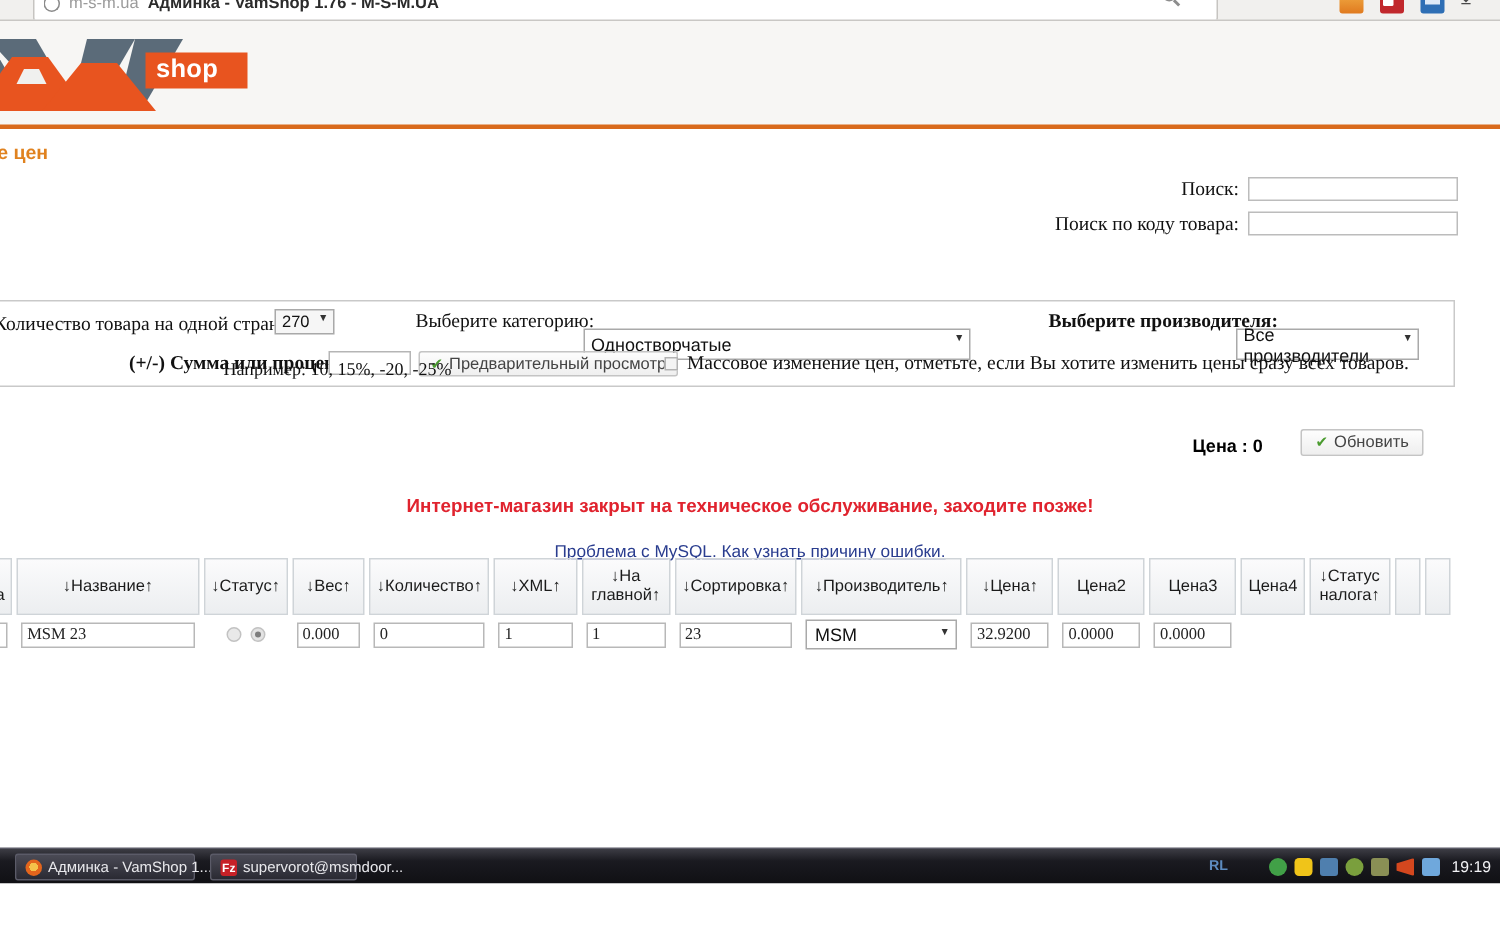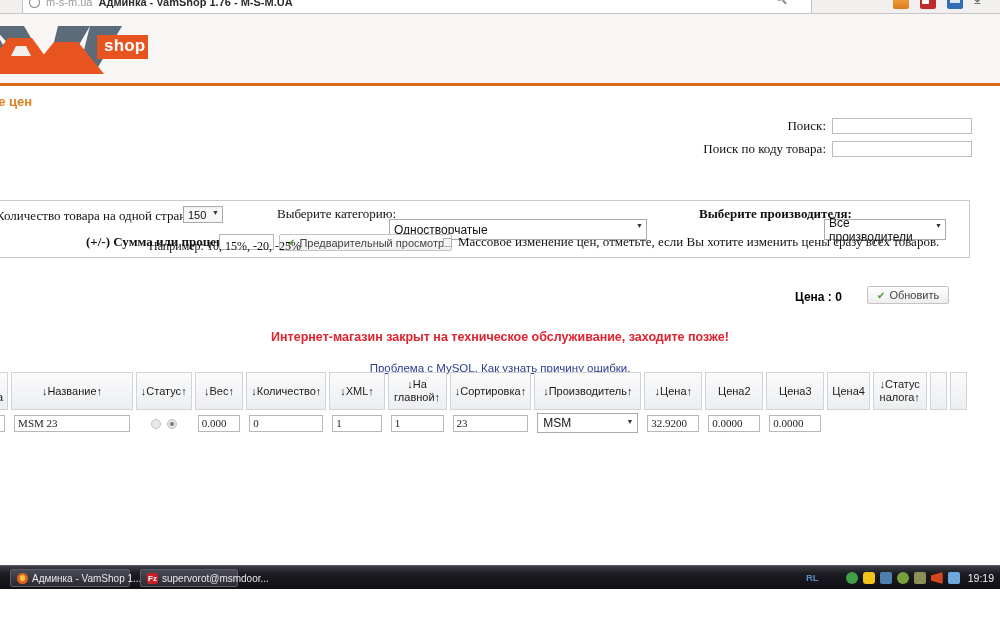--- a/index.html
+++ b/index.html
@@ -53,21 +53,21 @@
   .site-head {
     position: relative; height: 72px; width: 1000px;
     background: #f7f6f4;
     border-bottom: 3px solid #d96a1c;
   }
   .logo-wrap { position: absolute; left: -42px; top: 6px; width: 240px; height: 60px; }
   .logo-svg { display:block; }
   .logo-shop {
     position: absolute; left: 139px; top: 15px;
     background: #e8541f; color: #ffffff; font-weight: bold; font-size: 17px;
-    padding: 1px 3px 3px 7px; letter-spacing: .2px;
+    padding: 1px 20px 3px 7px; letter-spacing: .2px;
   }
 
   
   .navbar {
     position: relative; height: 23px; width: 1000px;
     background: linear-gradient(180deg,#e79530 0%, #d4781d 55%, #c96c14 100%);
     border-bottom: 1px solid #b35f10;
   }
   .nav-inner { position: absolute; left: -40px; top: 0; display: flex; align-items: stretch; height: 23px; }
   .nav-item {
@@ -265,21 +265,21 @@
     </div>
     <div class="search-row r2">
       <span class="search-label">Поиск по коду товара:</span>
       <input class="search-input" type="text" value="" style="">
     </div>
   </div>
 
   <div class="filter-panel">
     <span class="fp-lbl pos" style="left:35px; top:7px;">Количество товара на одной странице:</span>
     <div class="sel pos" style="left:222px; top:5px; width:40px;">
-      <span>150</span>
+      <span>270</span>
     </div>
 
     <span class="fp-lbl pos" style="left:316px; top:5px;">Выберите категорию:</span>
     <div class="sel sel-wide pos" style="left:428px; top:18px; width:258px;">
       <span>Одностворчатые</span>
     </div>
 
     <span class="fp-lbl pos" style="left:738px; top:5px;font-weight:bold;">Выберите производителя:</span>
     <div class="sel sel-wide pos" style="left:863px; top:18px; width:122px;">
       <span>Все производители</span>

